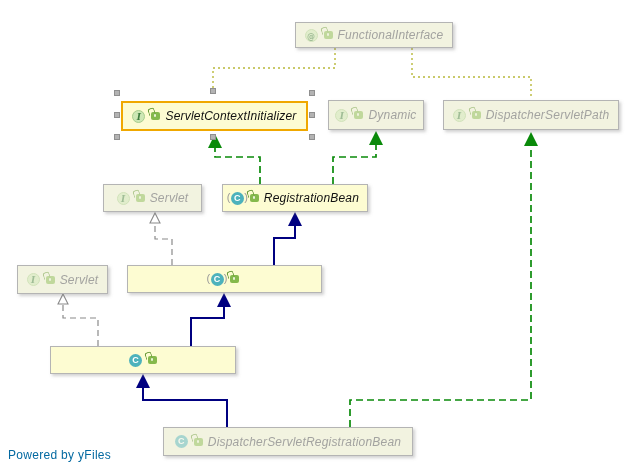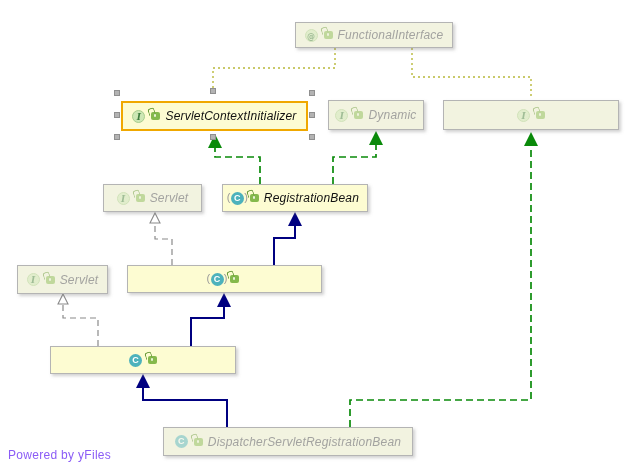--- a/index.html
+++ b/index.html
@@ -60,21 +60,21 @@
   }
   
   .handle{
     position:absolute;width:6px;height:6px;background:#b3b3b3;
     border:1px solid #8f8f8f;box-sizing:border-box;
   }
   
   #edges{position:absolute;left:0;top:0;pointer-events:none;}
   
   .watermark{
-    position:absolute;left:8px;top:448px;font-size:12px;color:#8b5cf6;
+    position:absolute;left:8px;top:448px;font-size:12px;color:#0369a1;
     letter-spacing:.3px;
   }
 </style>
 </head>
 <body>
 
 <div id="canvas">
 
   <svg id="edges" width="640" height="476">
 
@@ -131,20 +131,21 @@
 
   <div class="node faded" style="left:328px;top:100px;width:96px;height:30px;">
     <span class="iicon">I</span>
     <span class="lock"></span>
     <span class="label">Dynamic</span>
   </div>
 
   <div class="node faded" style="left:443px;top:100px;width:176px;height:30px;">
     <span class="iicon">I</span>
     <span class="lock"></span>
+    <span class="label">DispatcherServletPath</span>
   </div>
 
   <div class="node faded" style="left:103px;top:184px;width:99px;height:28px;">
     <span class="iicon">I</span>
     <span class="lock"></span>
     <span class="label">Servlet</span>
   </div>
 
   <div class="node active" style="left:222px;top:184px;width:146px;height:28px;">
     <span class="cicon abstract">C</span>

